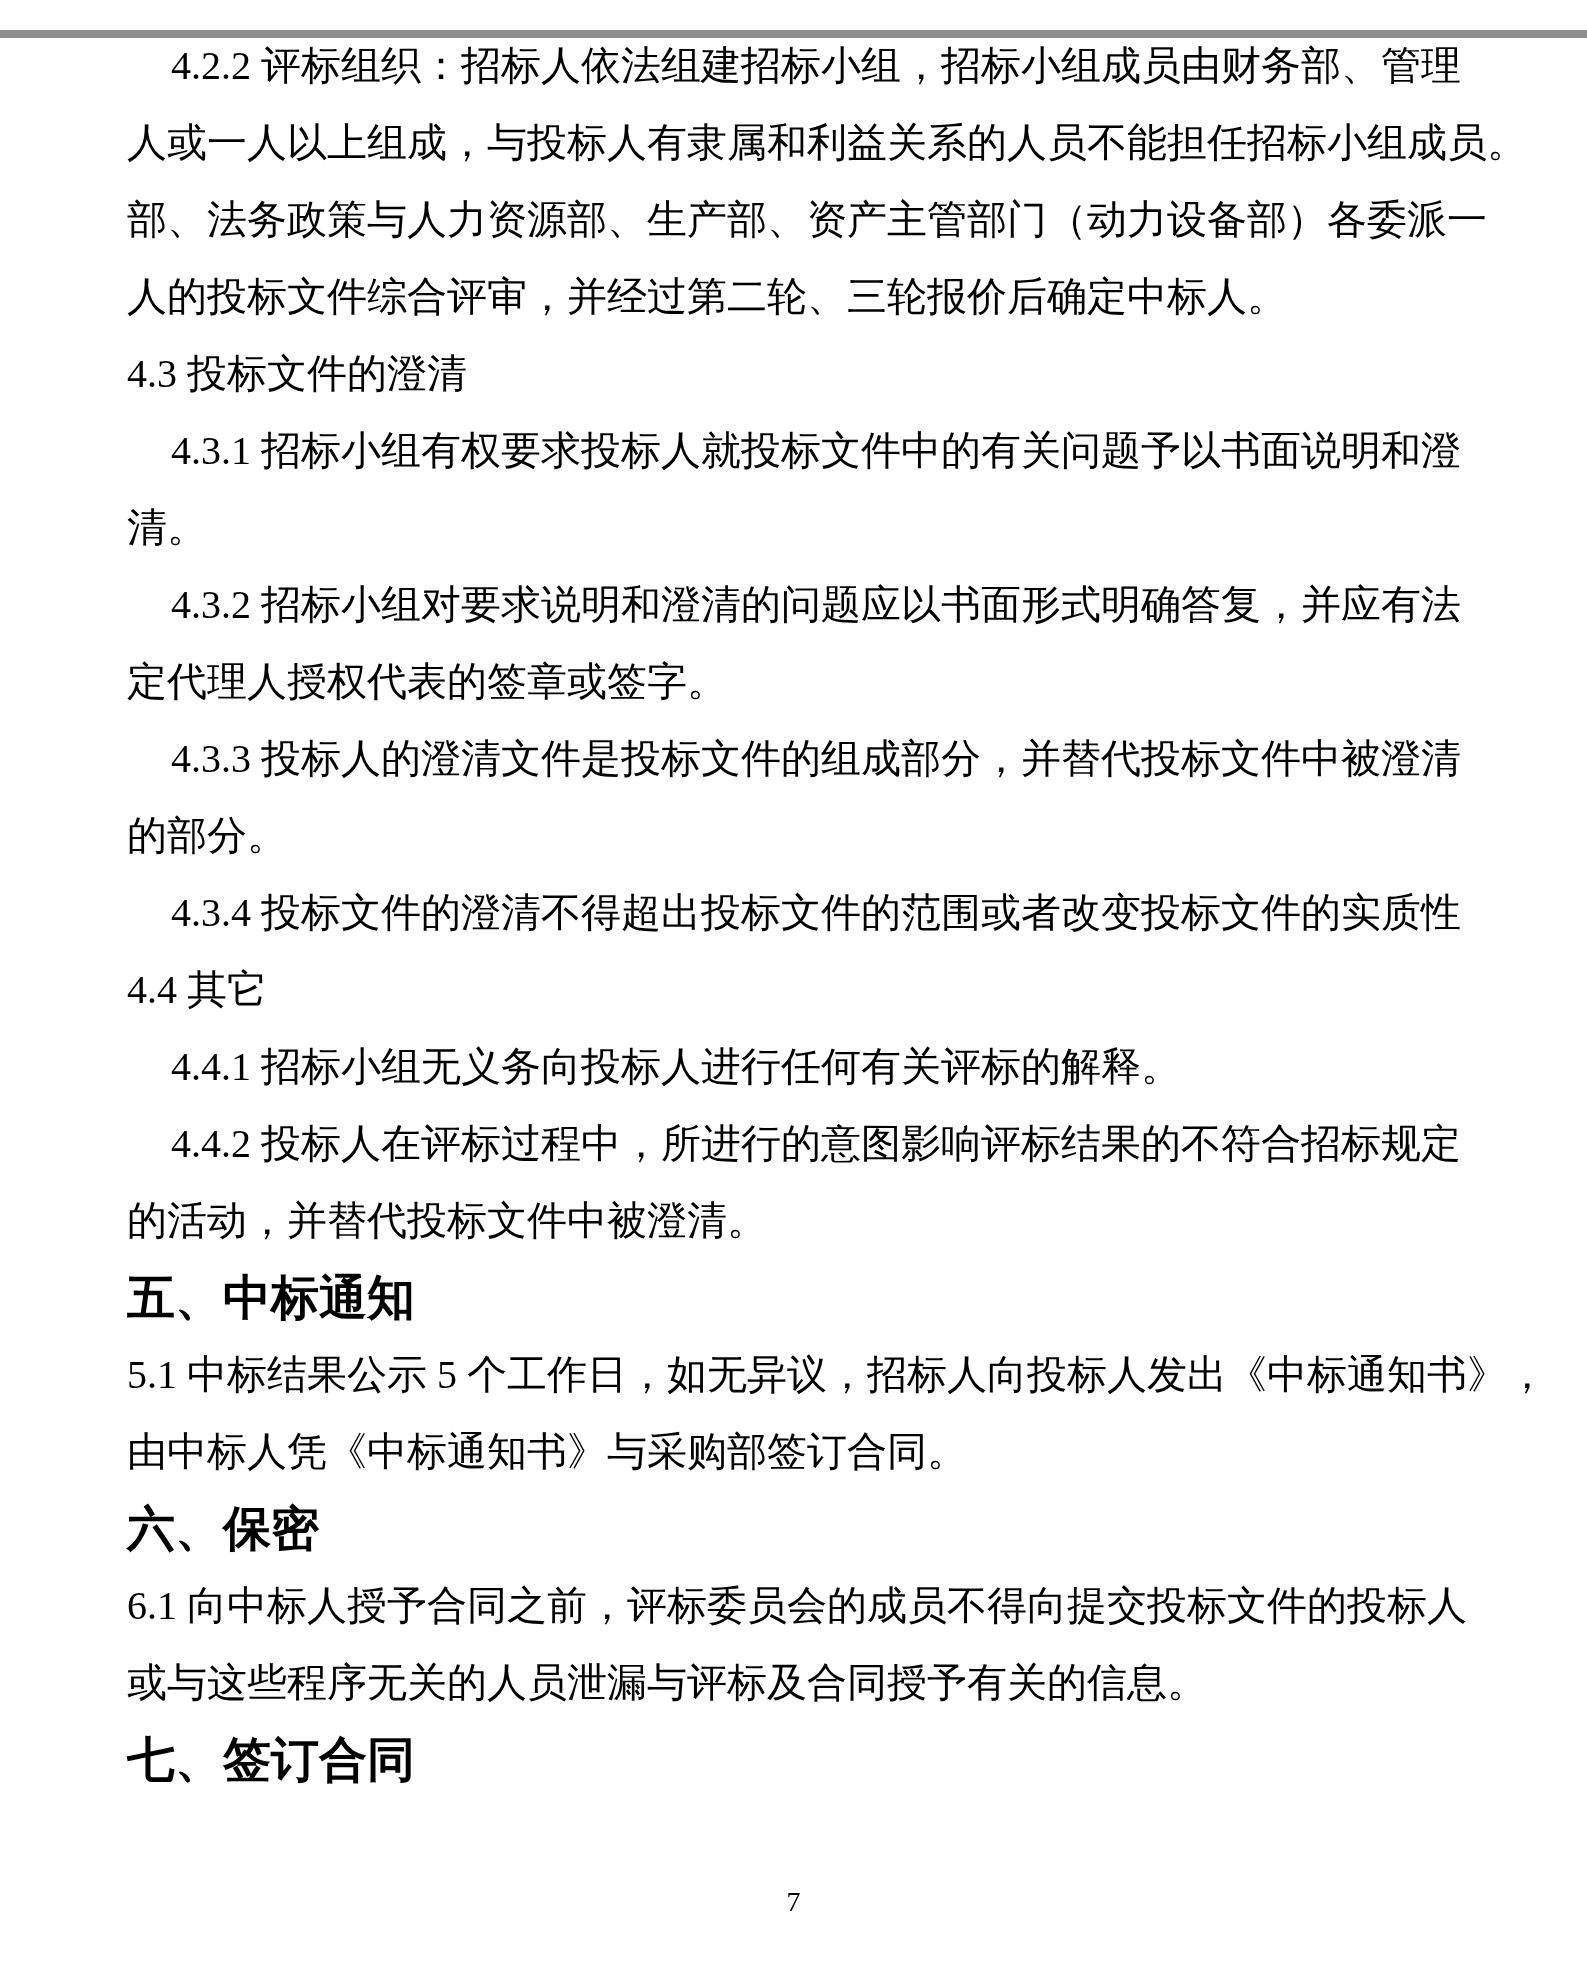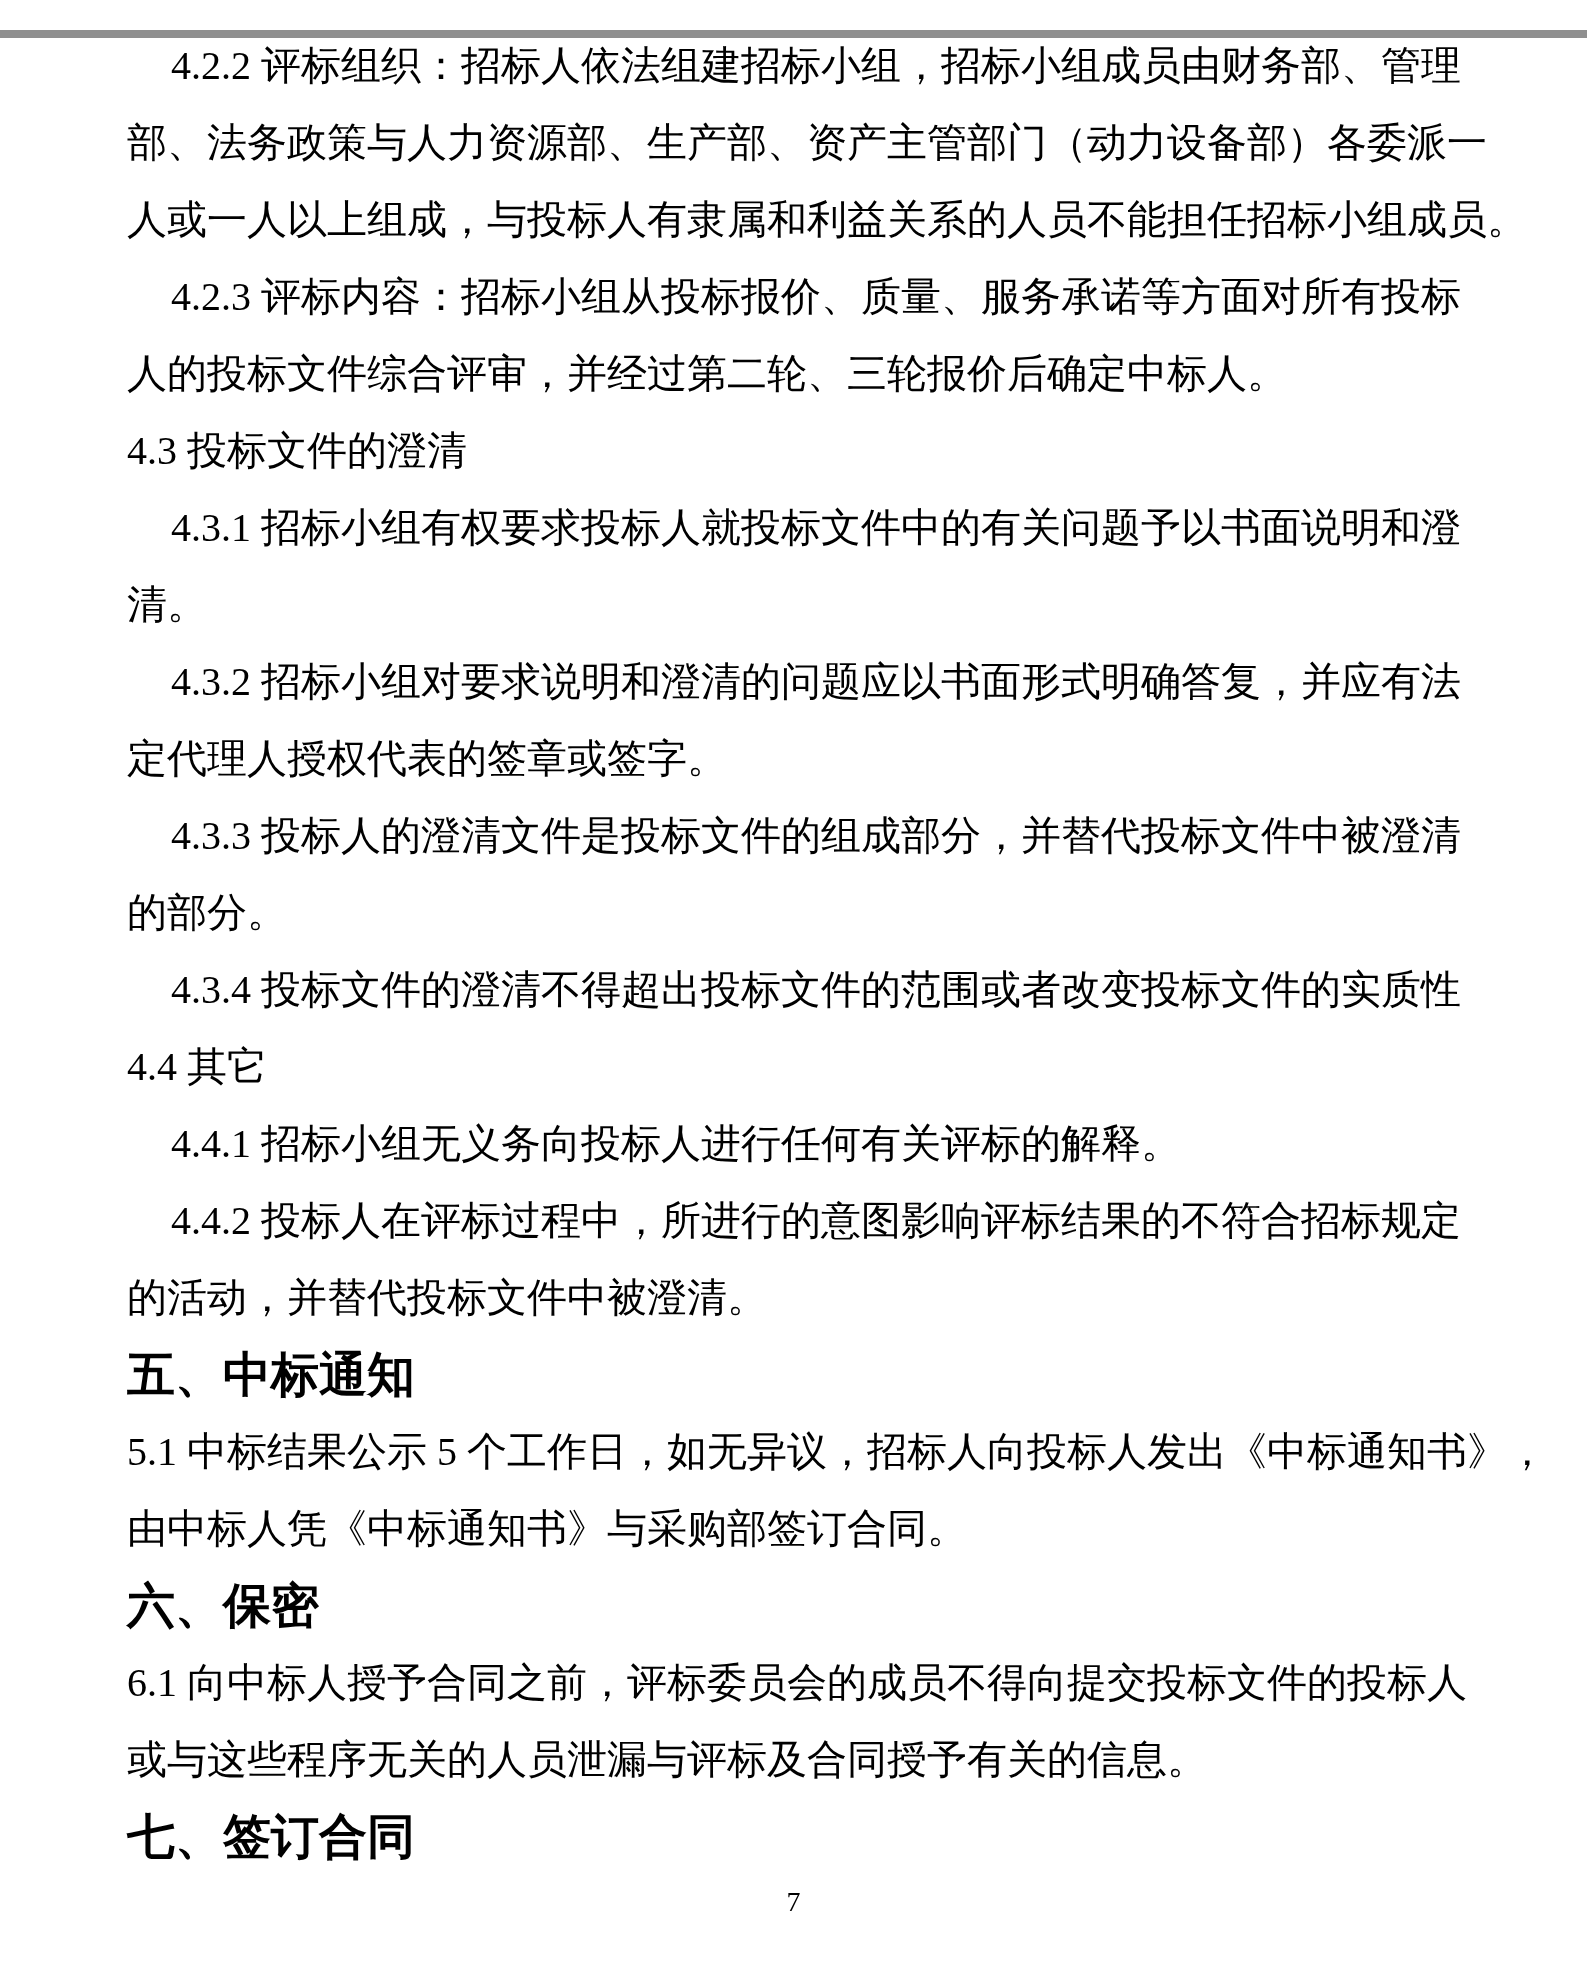--- a/index.html
+++ b/index.html
@@ -36,23 +36,22 @@
     font-size:28px; line-height:40px;
   }
 </style>
 </head>
 <body>
 
 <div class="page">
   <div class="top-edge" style="background: rgb(143, 143, 143);"></div>
   <div class="content">
       <div class="line full ind">4.2.2 评标组织：招标人依法组建招标小组，招标小组成员由财务部、管理</div>
+      <div class="line end">人或一人以上组成，与投标人有隶属和利益关系的人员不能担任招标小组成员。</div>
       <div class="line full">部、法务政策与人力资源部、生产部、资产主管部门（动力设备部）各委派一</div>
-      <div class="line end">人或一人以上组成，与投标人有隶属和利益关系的人员不能担任招标小组成员。</div>
-      <div class="line full ind">4.2.3 评标内容：招标小组从投标报价、质量、服务承诺等方面对所有投标</div>
       <div class="line end">人的投标文件综合评审，并经过第二轮、三轮报价后确定中标人。</div>
       <div class="line end">4.3 投标文件的澄清</div>
       <div class="line full ind">4.3.1 招标小组有权要求投标人就投标文件中的有关问题予以书面说明和澄</div>
       <div class="line end">清。</div>
       <div class="line full ind">4.3.2 招标小组对要求说明和澄清的问题应以书面形式明确答复，并应有法</div>
       <div class="line end">定代理人授权代表的签章或签字。</div>
       <div class="line full ind">4.3.3 投标人的澄清文件是投标文件的组成部分，并替代投标文件中被澄清</div>
       <div class="line end">的部分。</div>
       <div class="line full ind">4.3.4 投标文件的澄清不得超出投标文件的范围或者改变投标文件的实质性</div>
       <div class="line end">4.4 其它</div>

